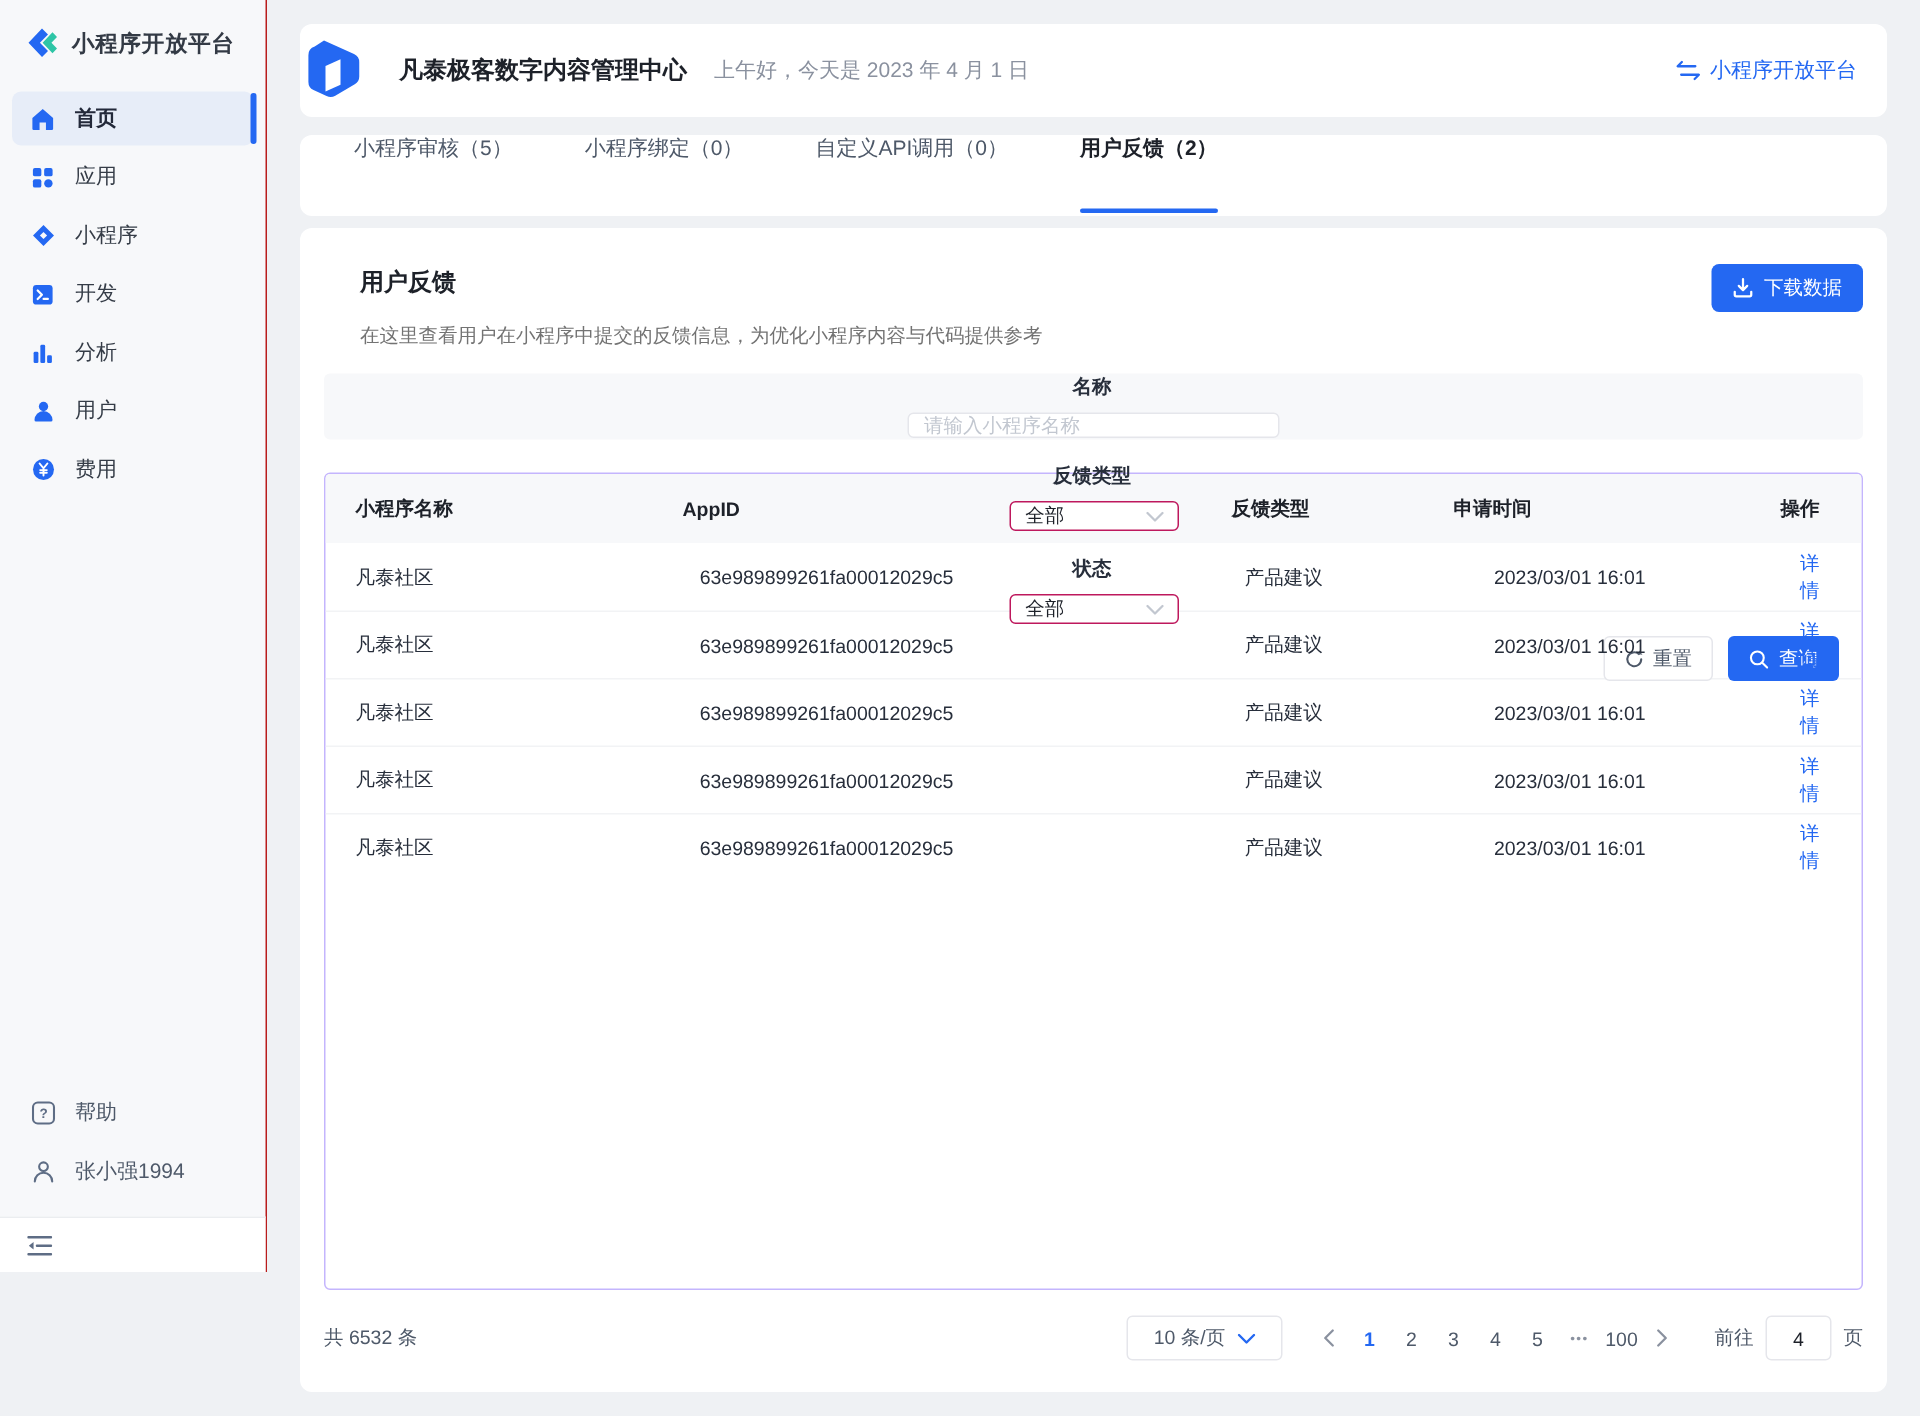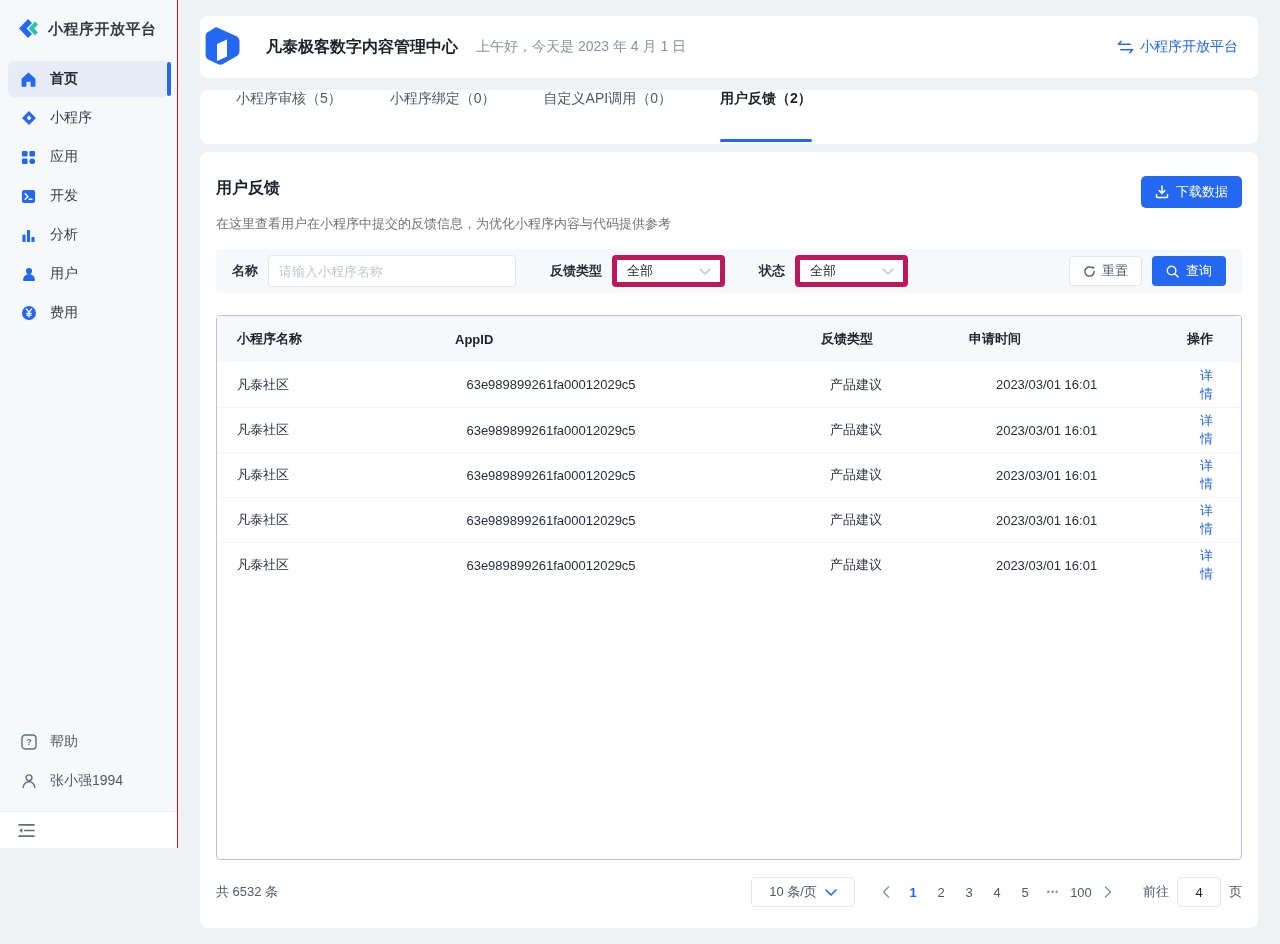--- a/index.html
+++ b/index.html
@@ -30,32 +30,32 @@
   .header-switch { margin-left:auto; display:flex; align-items:center; gap:6px; color:#2468f2; font-size:14px; cursor:pointer; }
 
   
   .tabs-card { position:absolute; top:90px; left:0; width:1058px; height:54px; display:flex; align-items:stretch; padding-left:36px; }
   .tab { position:relative; display:flex; margin-right:48px; font-size:14px; color:#4e5969; cursor:pointer; }
   .tab.active { color:#1d2129; font-weight:bold; }
   .tab.active::after { content:""; position:absolute; left:0; right:0; bottom:2px; height:3px; border-radius:2px; background:#2468f2; }
 
   
   .content-card { position:absolute; top:152px; left:0; width:1058px; height:776px; padding:26px 16px 0 16px; }
-  .section-head { display:flex; align-items:flex-start; }
+  .section-head { display:flex; align-items:flex-start;margin-left:24px; }
   .section-title { font-size:16px; font-weight:bold; color:#1d2129; }
   .section-desc { font-size:13px; color:#737373; margin-top:16px; }
   .btn-primary { display:flex; align-items:center; gap:7px; background:#2468f2; color:#fff; border:none; border-radius:5px; height:32px; padding:0 14px; font-size:13px; cursor:pointer; font-family:inherit; }
   .download-btn { margin-left:auto; margin-top:-2px; }
 
   
-  .filter-bar { margin-top:16px; height:44px; background:#f7f8fa; border-radius:4px; display:flex; align-items:center; padding:0 16px; gap:8px; }
+  .filter-bar { margin-top:16px; height:44px; background:#f7f8fa; border-radius:4px; display:flex; align-items:center; padding:0 16px; gap:8px;flex-direction:column; }
   .f-label { font-size:13px; color:#272e3b; font-weight:bold; margin-right:2px; white-space:nowrap; }
   .f-input { width:248px; height:32px; background:#fff; border:1px solid #e5e6eb; border-radius:4px; padding:0 10px; font-size:13px; color:#1d2129; font-family:inherit; outline:none; }
   .f-input::placeholder { color:#c2c7d0; }
-  .f-select { position:relative; width:113px; height:32px; background:#fff; border:5px solid #be185d; border-radius:4px; display:flex; align-items:center; padding:0 10px; font-size:13px; color:#1d2129; cursor:pointer; }
+  .f-select { position:relative; width:113px; height:32px; background:#fff; border:1px solid #be185d; border-radius:4px; display:flex; align-items:center; padding:0 10px; font-size:13px; color:#1d2129; cursor:pointer; }
   .f-select .chev { position:absolute; right:9px; }
   .gap-lg { width:18px; }
   .filter-actions { margin-left:auto; display:flex; gap:10px; }
   .btn-plain { display:flex; align-items:center; gap:6px; background:#fff; color:#4e5969; border:1px solid #e5e6eb; border-radius:4px; height:30px; padding:0 13px; font-size:13px; cursor:pointer; font-family:inherit; }
   .btn-search { height:30px; border-radius:4px; }
 
   
   .table-box { margin-top:22px; border:1px solid #c4b5fd; border-radius:4px; height:545px; overflow:hidden; }
   .t-row { display:flex; align-items:center; height:45px; font-size:13px; }
   .t-head { background:#f7f8fa; height:46px; font-weight:bold; color:#1d2129; }
@@ -99,36 +99,36 @@
     <div class="nav-item active">
       <span class="ni-icon">
         <svg width="17" height="17" viewBox="0 0 16 16">
             <path d="M8 1.5 L14.5 7.2 V14 a.8.8 0 0 1-.8.8 H10 V10 H6 v4.8 H2.3 a.8.8 0 0 1-.8-.8 V7.2 Z" fill="#2468f2"></path>
           </svg>
       </span>
       <span>首页</span>
     </div>
     <div class="nav-item">
       <span class="ni-icon">
-        <svg width="16" height="16" viewBox="0 0 16 16">
-            <path fill-rule="evenodd" d="M8 1 L15 8 8 15 1 8 Z M8 5.6 L5.6 8 8 10.4 10.4 8 Z" fill="#2468f2"></path>
-          </svg>
-      </span>
-      <span>小程序</span>
-    </div>
-    <div class="nav-item">
-      <span class="ni-icon">
         <svg width="15" height="15" viewBox="0 0 16 16">
             <rect x="1" y="1" width="6" height="6" rx="1.4" fill="#2468f2"></rect>
             <rect x="9" y="1" width="6" height="6" rx="1.4" fill="#2468f2"></rect>
             <rect x="1" y="9" width="6" height="6" rx="1.4" fill="#2468f2"></rect>
             <rect x="9" y="9" width="6" height="6" rx="3" fill="#2468f2"></rect>
           </svg>
       </span>
       <span>应用</span>
+    </div>
+    <div class="nav-item">
+      <span class="ni-icon">
+        <svg width="16" height="16" viewBox="0 0 16 16">
+            <path fill-rule="evenodd" d="M8 1 L15 8 8 15 1 8 Z M8 5.6 L5.6 8 8 10.4 10.4 8 Z" fill="#2468f2"></path>
+          </svg>
+      </span>
+      <span>小程序</span>
     </div>
     <div class="nav-item">
       <span class="ni-icon">
         <svg width="15" height="15" viewBox="0 0 16 16">
             <rect x="1" y="1" width="14" height="14" rx="2.4" fill="#2468f2"></rect>
             <path d="M4.4 5 L7.4 8 4.4 11" stroke="#fff" stroke-width="1.6" fill="none" stroke-linecap="round" stroke-linejoin="round"></path>
             <path d="M8.6 11 H11.6" stroke="#fff" stroke-width="1.6" stroke-linecap="round"></path>
           </svg>
       </span>
       <span>开发</span>

